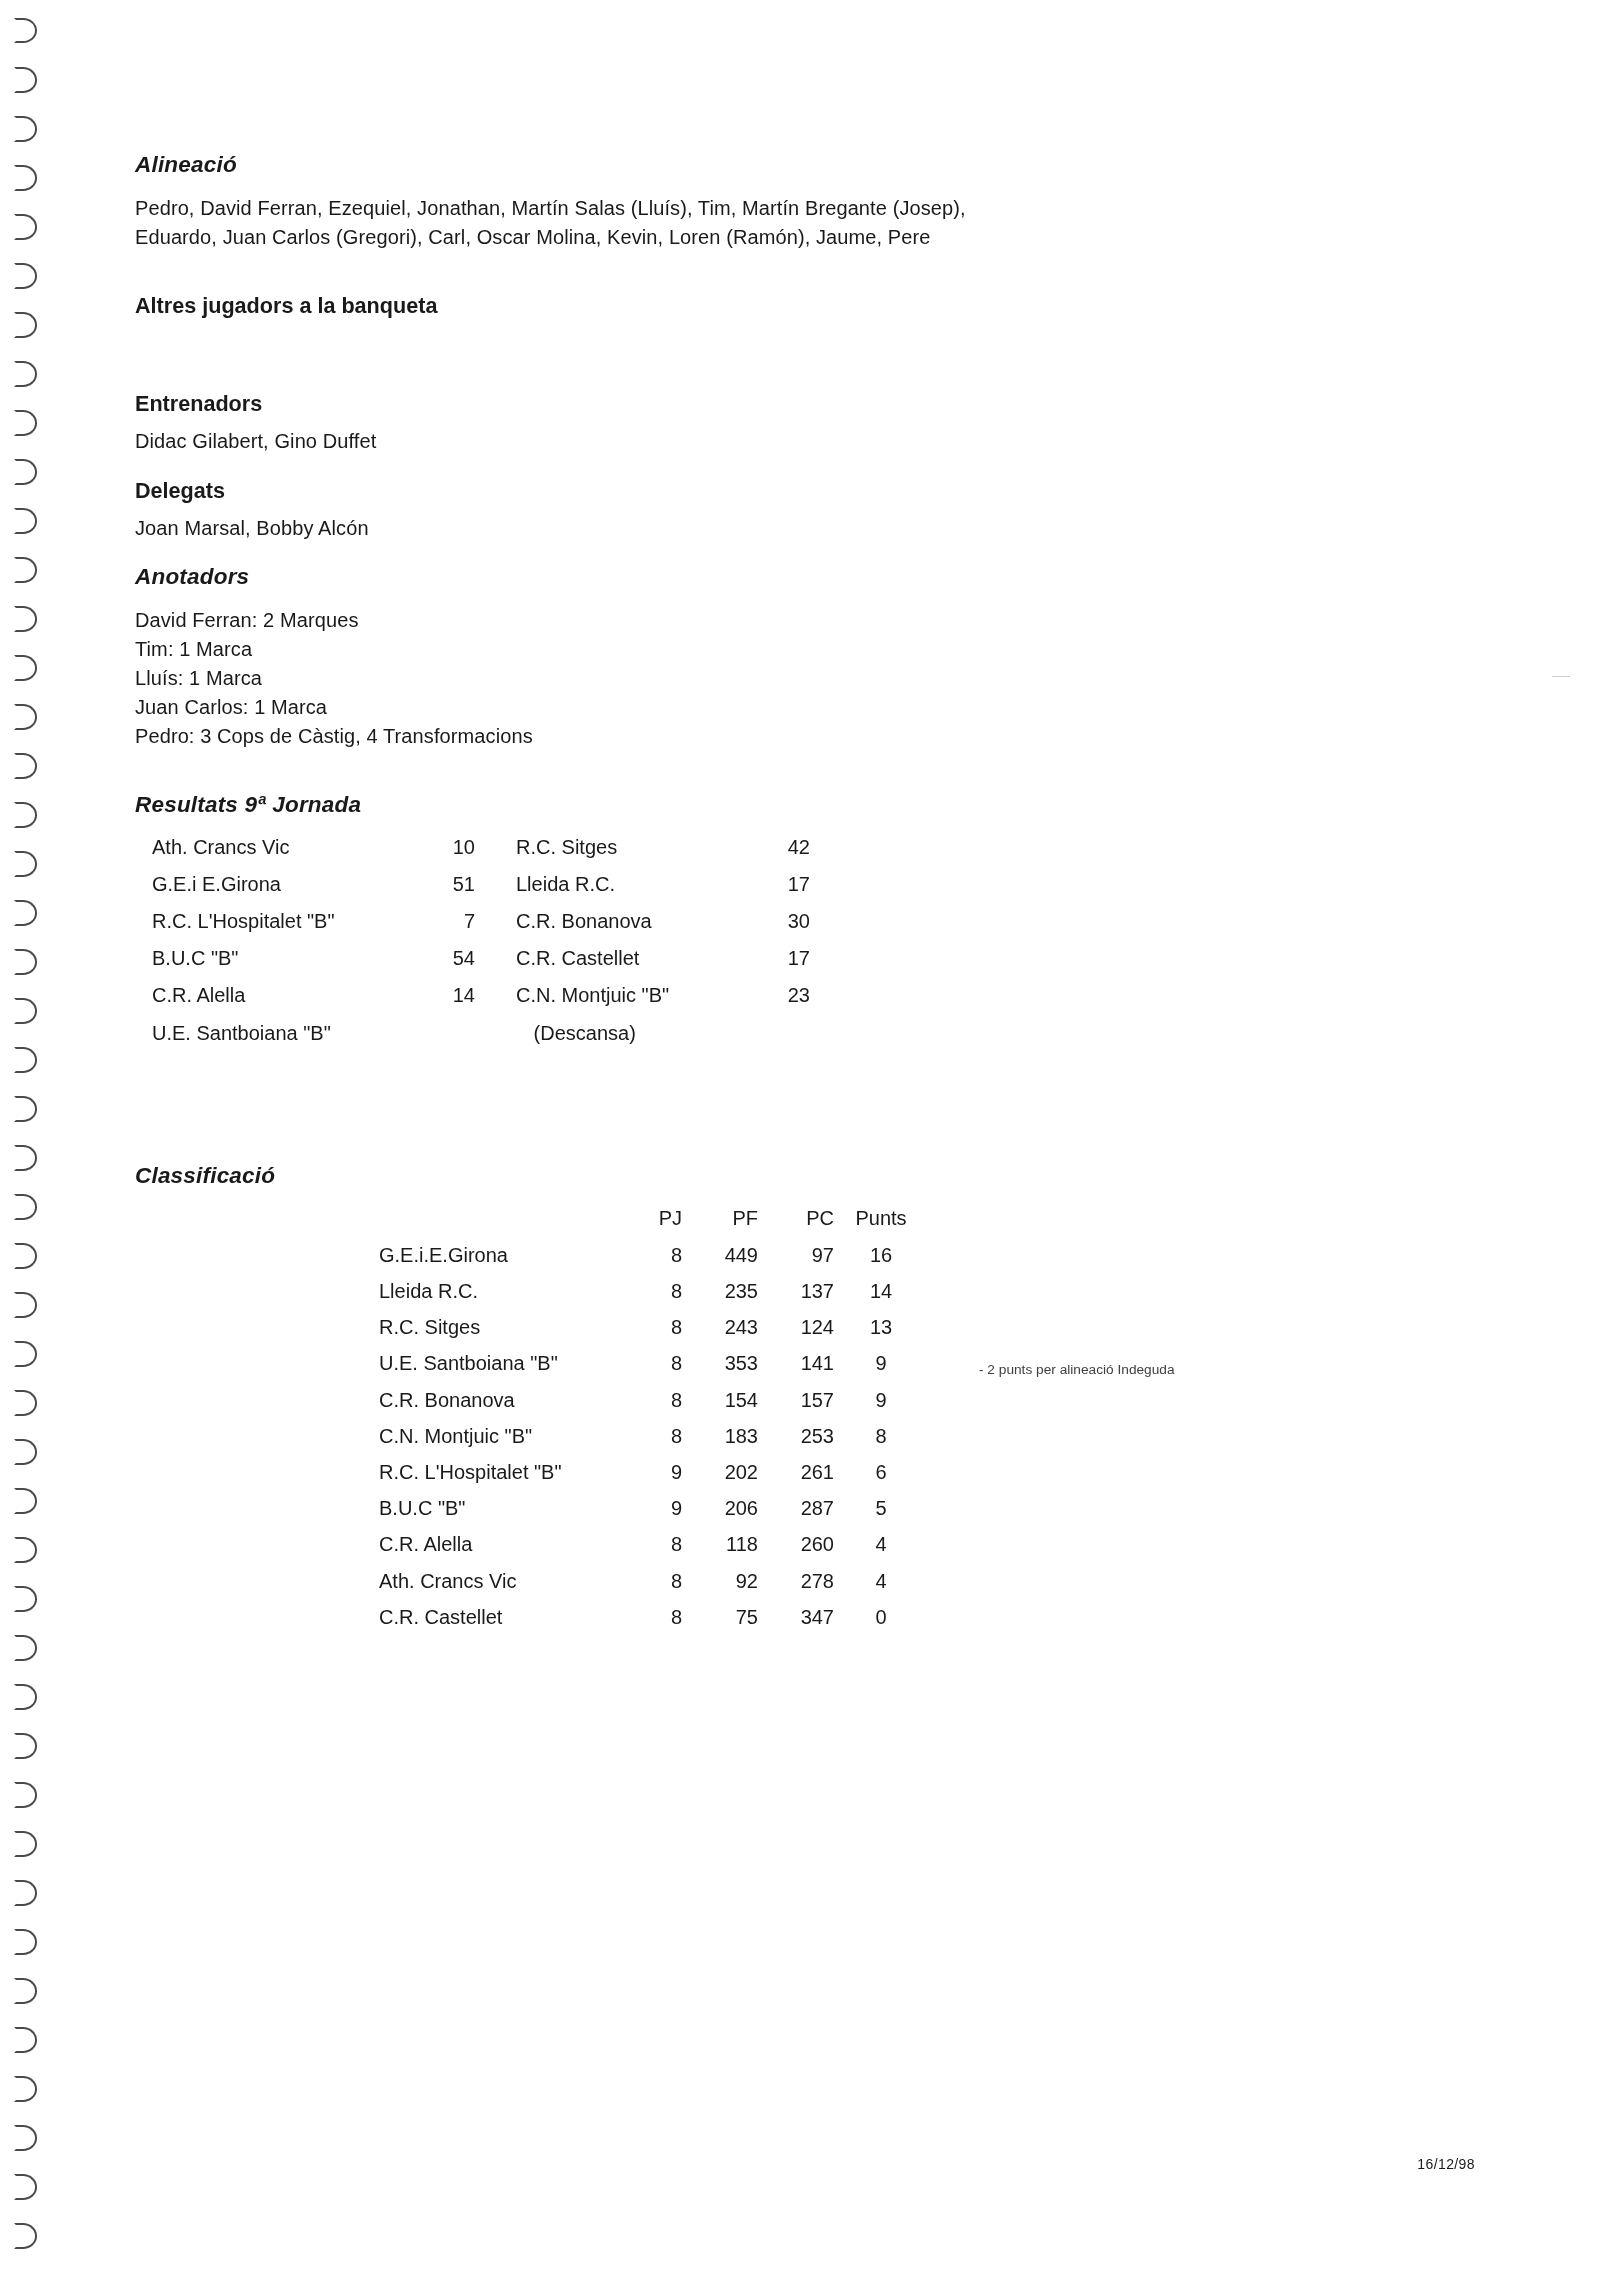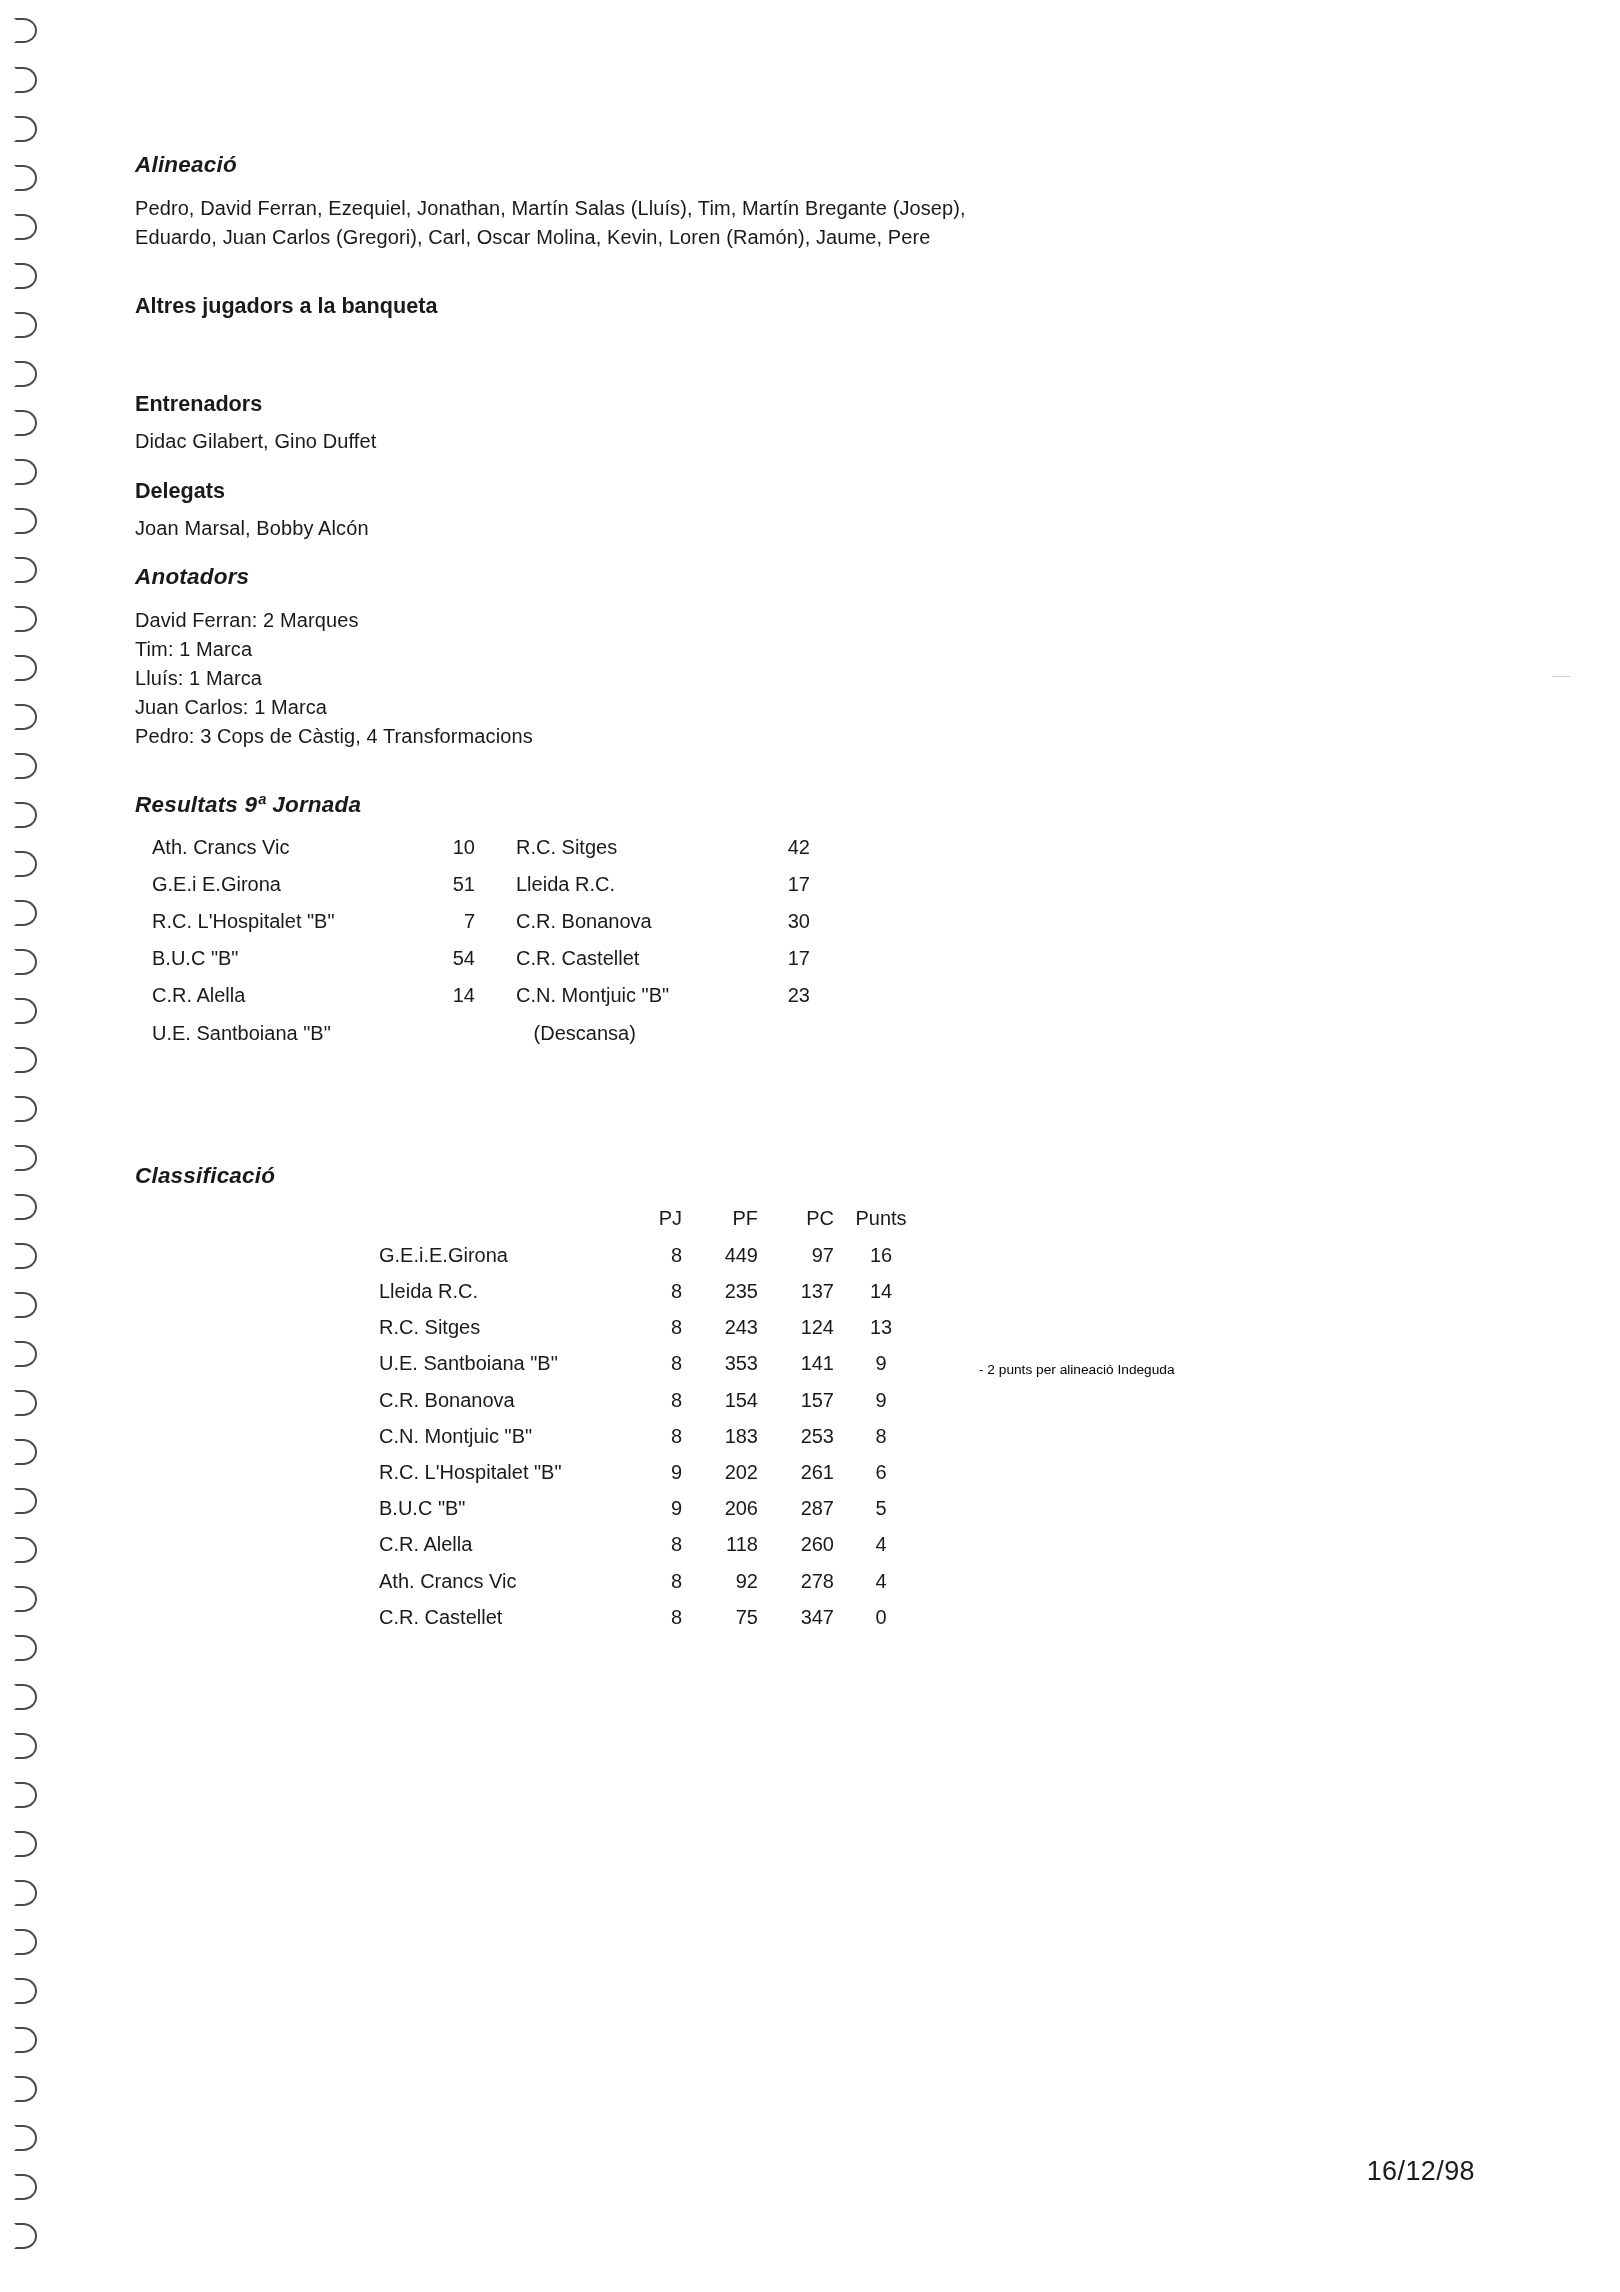--- a/index.html
+++ b/index.html
@@ -113,28 +113,28 @@
   }
   .standings .c-team { width: 227px; text-align: left; }
   .standings .c-num  { width: 76px; text-align: right; }
   .standings .c-pts  { width: 94px; text-align: center; }
   .standings thead td { padding-bottom: 9.8px; }
 
   .note {
     position: absolute;
     font-size: 13.7px;
     white-space: nowrap;
-    color: #000000;
+    color: #404040;
   }
 
   .footer-date {
     position: absolute;
     right: 145px;
     top: 2156px;
-    font-size: 27px;
+    font-size: 14px;
     letter-spacing: 0.4px;
   }
 
   .speck {
     position: absolute;
     background: #9a9a9a;
   }
 </style>
 </head>
 <body>

